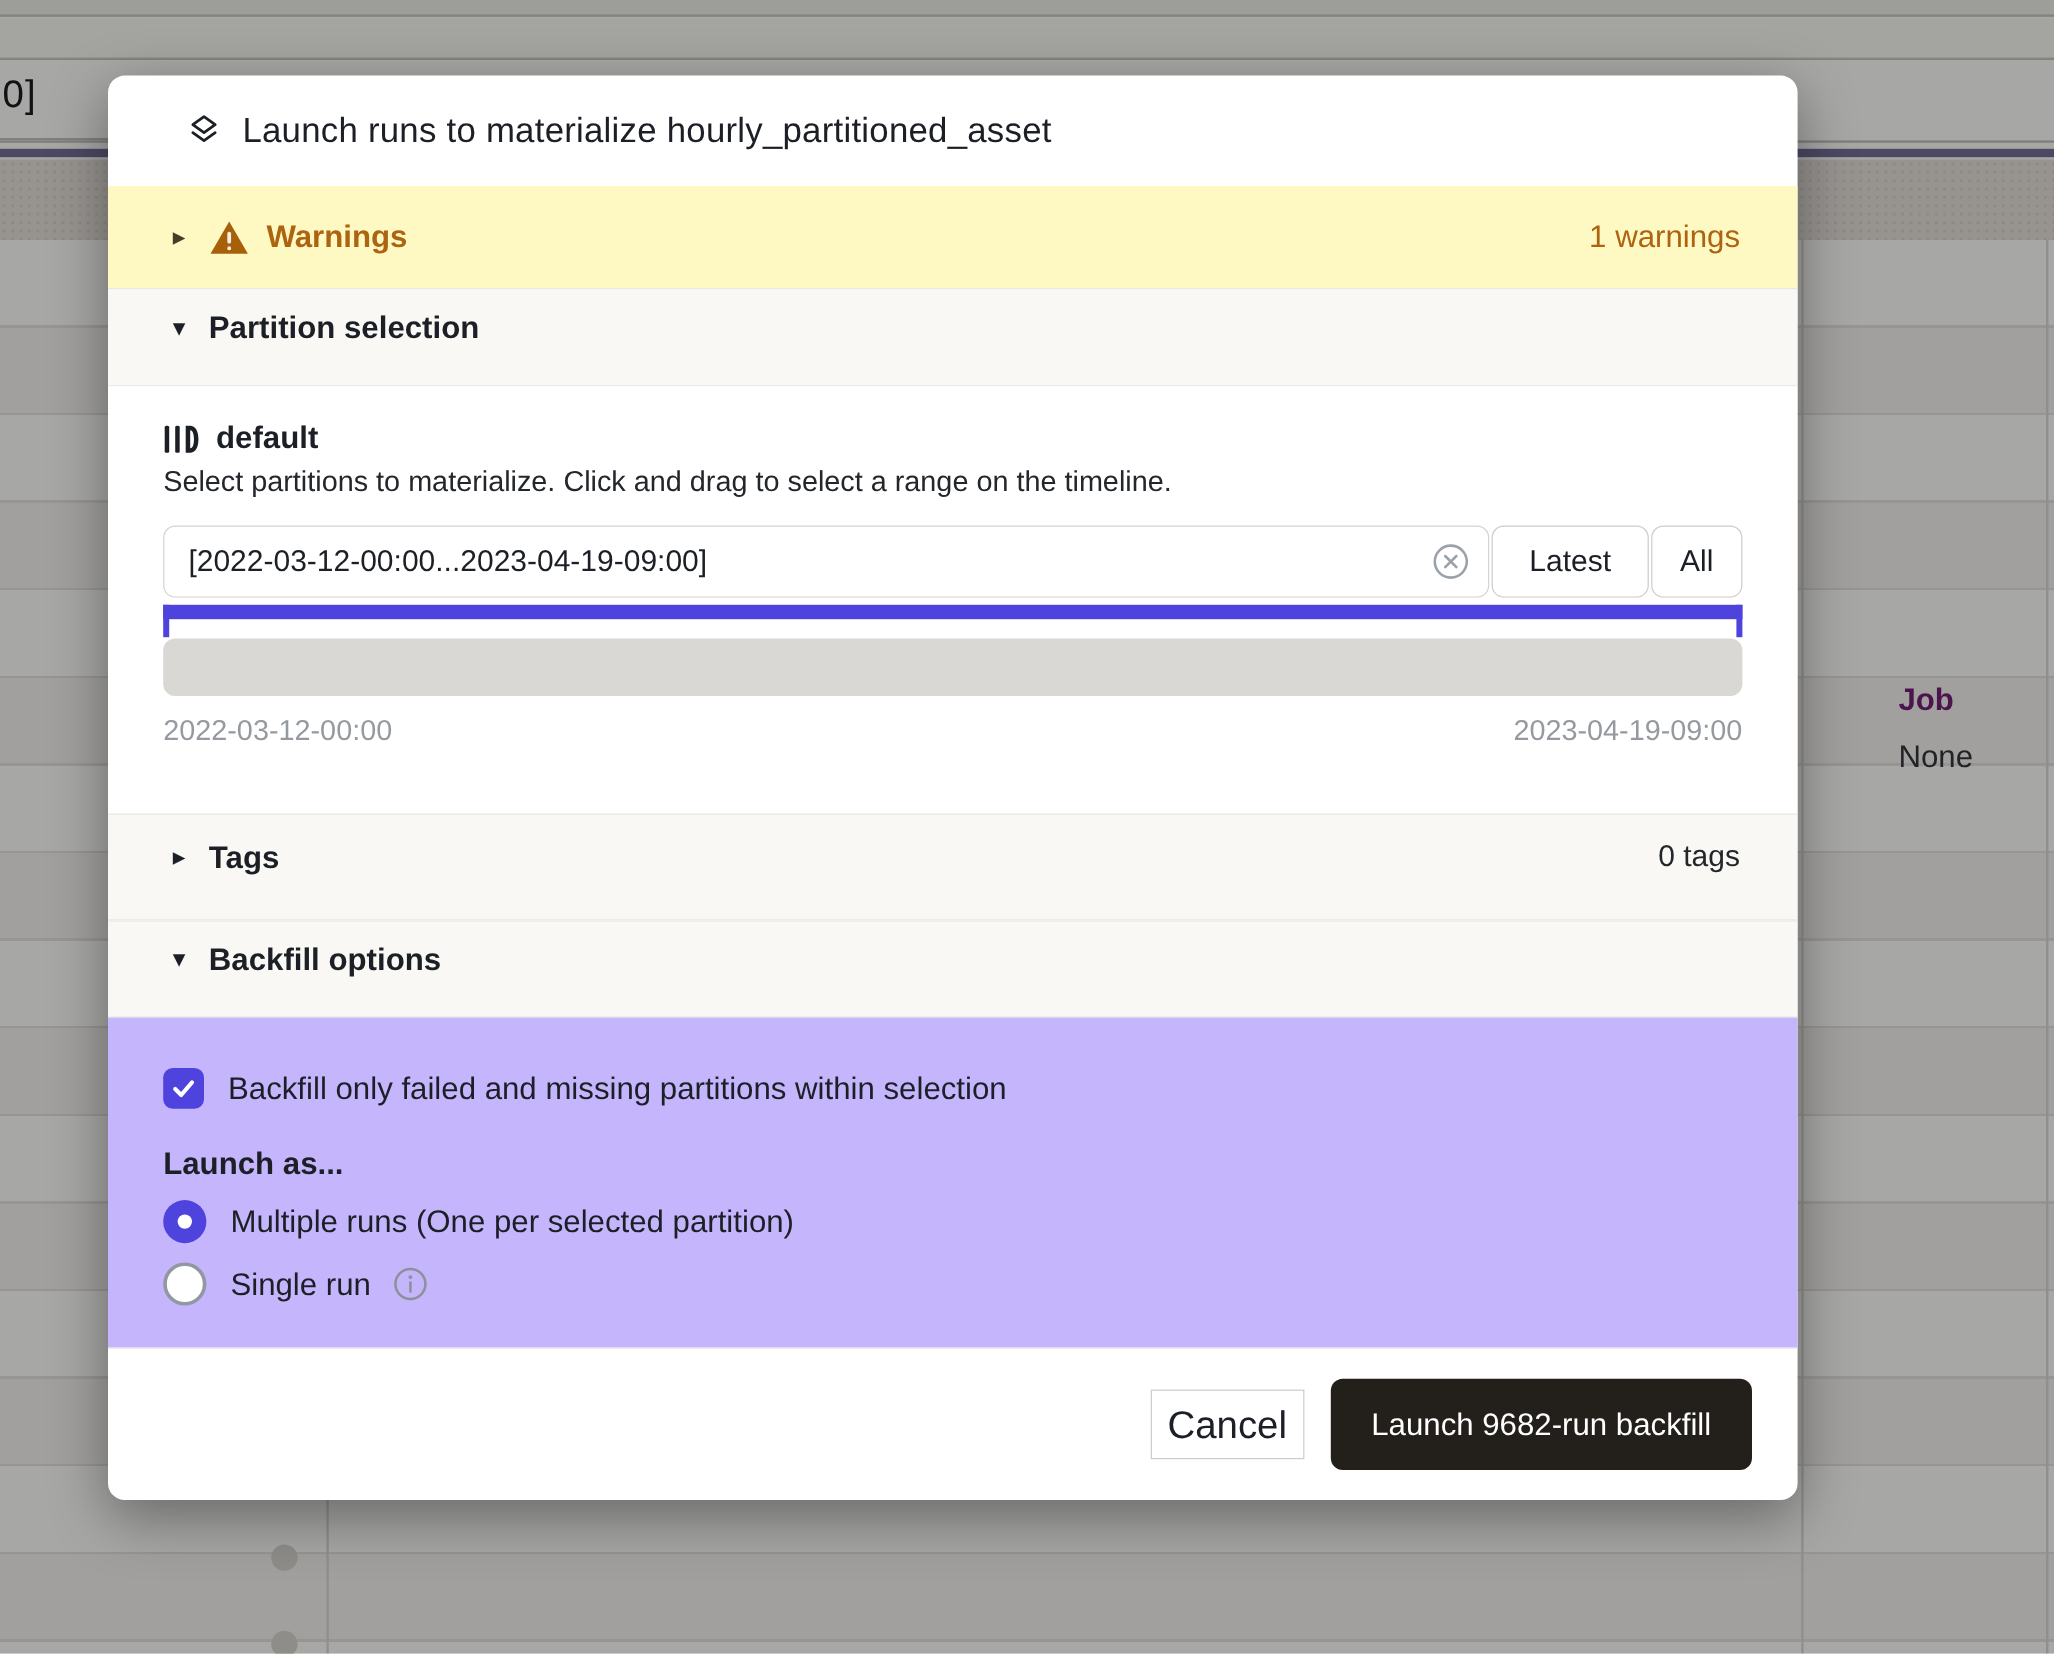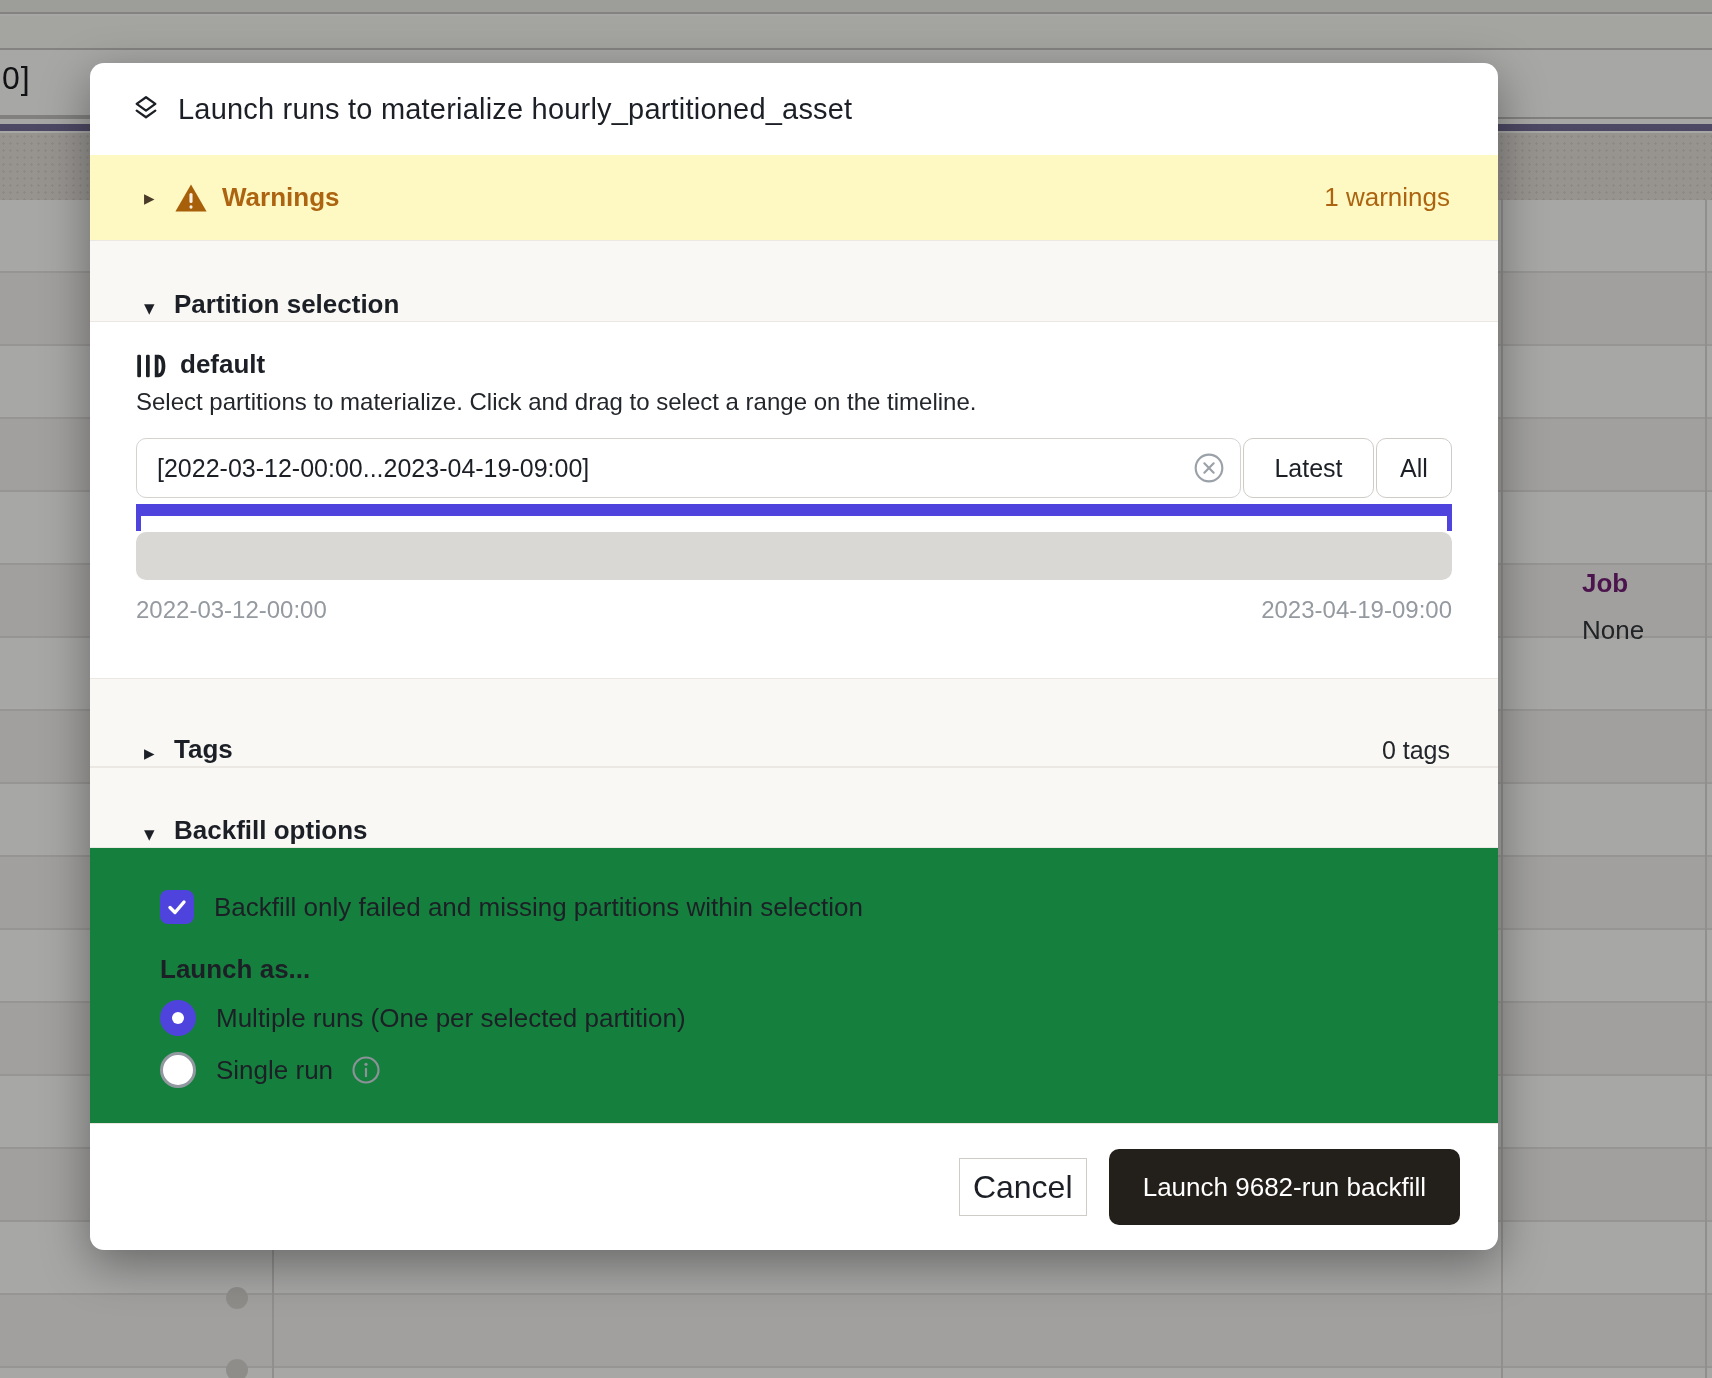--- a/index.html
+++ b/index.html
@@ -24,31 +24,31 @@
   .bg-dot { position:absolute; width:22px; height:22px; border-radius:50%; background:#d9d7d4; }
   .bg-jobcol { position:absolute; left:1582px; top:568px; font-size:26px; }
   .bg-jobcol .job-h { font-weight:700; color:#701a75; }
   .bg-jobcol .job-v { margin-top:16px; color:#2e3238; }
   .bg-overlay { position:absolute; inset:0; background:rgba(12,10,8,0.36); }
 
   
   .dialog { position:absolute; left:90px; top:63px; width:1408px; height:1187px;
     background:#fff; border-radius:14px; box-shadow:0 14px 48px rgba(0,0,0,.38); overflow:hidden; }
 
-  .dlg-header { height:92px; display:flex; align-items:center; gap:16px; padding:0 46px 0 40px; }
+  .dlg-header { height:92px; display:flex; align-items:center; gap:16px; padding:0 46px 0 64px; }
   .dlg-title { font-size:29px; font-weight:500; color:#1c2026; letter-spacing:.2px; }
 
   .row-warnings { height:85px; background:#fef9c3; display:flex; align-items:center; padding:0 48px 0 54px; }
   .chev { font-size:21px; color:#4a3b28; width:30px; display:inline-block; }
   .chev-r::before { content:"\25B8"; }
   .chev-d::before { content:"\25BE"; color:#1c2026; }
   .warn-label { font-size:26px; font-weight:700; color:#ac6410; margin-left:14px; }
   .warn-count { margin-left:auto; font-size:26px; color:#ac6410; }
 
-  .row-sec-header { display:flex; align-items:flex-end; padding:0 48px 1px 54px;
+  .row-sec-header { display:flex; align-items:center; padding:0 48px 16px 54px;
       background:#f9f8f5; border-top:1px solid #ebe8e3; border-bottom:1px solid #ebe8e3; }
   .row-part-header { height:82px; }
   .sec-header-label { font-size:26px; font-weight:700; color:#1c2026; }
   .row-tags { height:89px; }
   .tags-count { margin-left:auto; font-size:25px; color:#23262b; }
   .row-backfill-header { height:81px; }
 
   .sec-partition { height:356px; padding:20px 46px 0 46px; background:#fff; }
   .default-row { display:flex; align-items:flex-end; gap:14px; height:38px; }
   .default-name { font-size:26px; font-weight:700; }
@@ -62,21 +62,21 @@
   .btn-light { height:60px; border:1px solid #cfccc8; background:#fff; border-radius:10px;
       font-size:25px; color:#1c2026; font-family:"Liberation Sans", sans-serif; cursor:pointer; }
   .btn-latest { width:131px; }
   .btn-all { width:76px; }
   .sel-bar { position:relative; margin-top:6px; height:12px; background:#4f43dd; }
   .sel-bar::before, .sel-bar::after { content:""; position:absolute; top:0; width:5px; height:27px; background:#4f43dd; }
   .sel-bar::before { left:0; } .sel-bar::after { right:0; }
   .timeline { margin-top:16px; height:48px; background:#d9d8d5; border-radius:10px; }
   .dates { margin-top:16px; display:flex; justify-content:space-between; font-size:24px; color:#959aa0; }
 
-  .sec-options { height:275px; padding:42px 46px 0 70px; background:#15803d; }
+  .sec-options { height:275px; padding:42px 46px 0 46px; background:#c4b5fd; }
   .check-row { display:flex; align-items:center; gap:20px; }
   .checkbox { width:34px; height:34px; border-radius:8px; background:#4f43dd;
       display:flex; align-items:center; justify-content:center; cursor:pointer; }
   .check-label { font-size:26px; color:#1c2026; }
   .launch-as { margin-top:30px; font-size:26px; font-weight:700; height:32px; }
   .radio-row { margin-top:12px; display:flex; align-items:center; gap:20px; height:40px; }
   .radio { width:36px; height:36px; border-radius:50%; background:#fff; border:3px solid #9198a0; cursor:pointer; }
   .radio.selected { border:none; background:#4f43dd; position:relative; }
   .radio.selected::after { content:""; position:absolute; left:12px; top:12px; width:12px; height:12px;
       border-radius:50%; background:#fff; }

